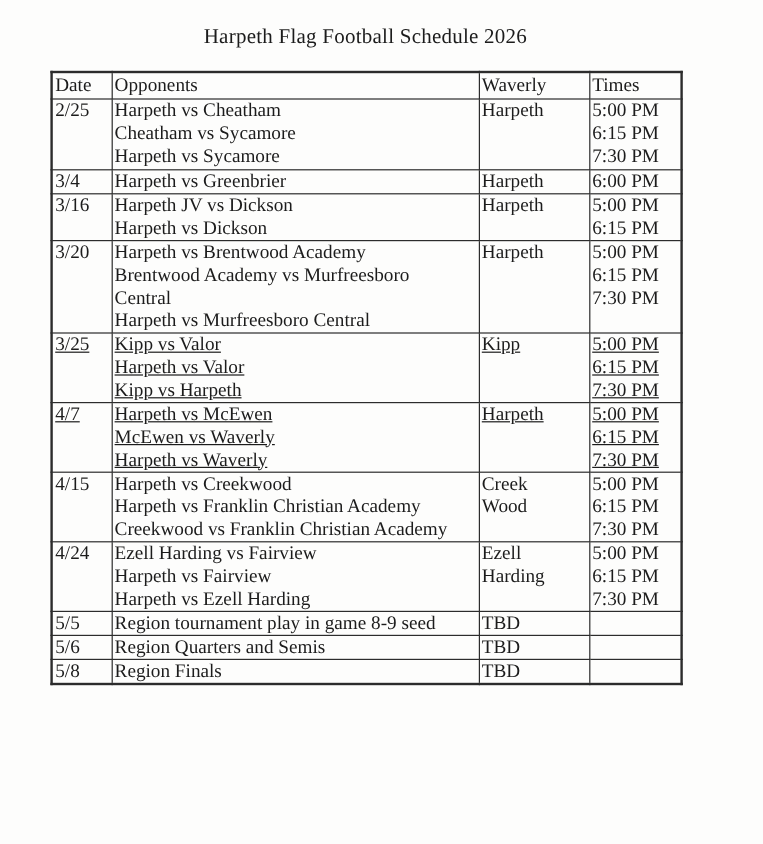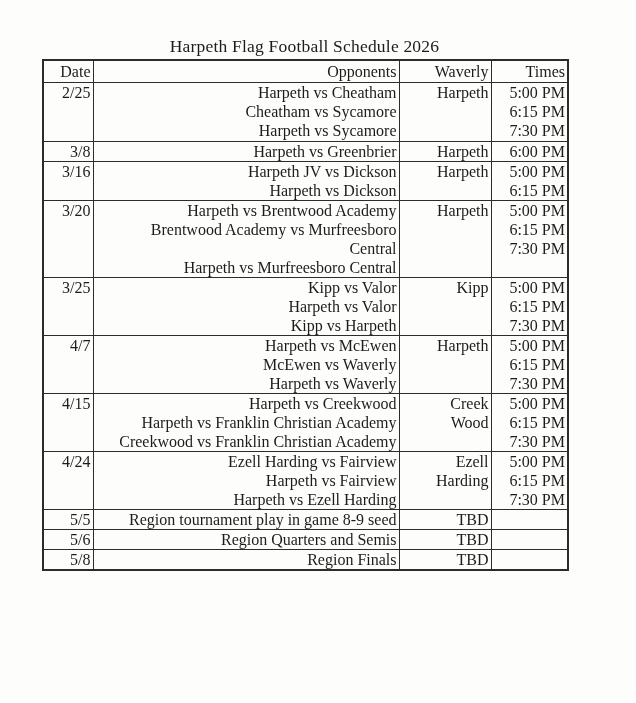--- a/index.html
+++ b/index.html
@@ -10,21 +10,21 @@
     position: relative;
     width: 636px;
     height: 703px;
     background: #fdfdfc;
     font-family: "Liberation Serif", "DejaVu Serif", serif;
     color: #1c1c1c;
     overflow: hidden;
   }
   .page-title {
     position: absolute;
-    top: 36px;
+    top: 20px;
     left: 42px;
     width: 525px;
     text-align: center;
     font-size: 17.5px;
     font-weight: normal;
     letter-spacing: 0.2px;
     margin: 0;
   }
   table.schedule {
     position: absolute;
@@ -33,40 +33,40 @@
     border-collapse: collapse;
     table-layout: fixed;
     border: 2px solid #2c2c2c;
   }
   table.schedule th,
   table.schedule td {
     border: 1.5px solid #2c2c2c;
     font-size: 16px;
     line-height: 19px;
     font-weight: normal;
-    text-align: right;
+    text-align: left;
     vertical-align: top;
     padding: 0 2px;
     white-space: pre-line;
     overflow: hidden;
   }
   table.schedule th {
     vertical-align: middle;
   }
   col.c-date     { width: 50px; }
   col.c-opp      { width: 306px; }
   col.c-loc      { width: 92px; }
   col.c-times    { width: 77px; }
   tr.h22 { height: 22px; }
   tr.h59 { height: 59px; }
   tr.h20 { height: 20px; }
   tr.h57 { height: 57px; }
   tr.h37 { height: 37px; }
   tr.h75 { height: 75px; }
-  tr.h55 { height: 55px; }
+  tr.h55 { height: 55px; text-decoration: underline; }
   tr.h56 { height: 56px; }
   tr.h36 { height: 36px; }
 </style>
 </head>
 <body>
 
 <h1 class="page-title">Harpeth Flag Football Schedule 2026</h1>
 
 <table class="schedule">
   <colgroup>
@@ -86,21 +86,21 @@
       <td>2/25</td>
       <td>Harpeth vs Cheatham
 Cheatham vs Sycamore
 Harpeth vs Sycamore</td>
       <td>Harpeth</td>
       <td>5:00 PM
 6:15 PM
 7:30 PM</td>
     </tr>
     <tr class="h20">
-      <td>3/8</td>
+      <td>3/4</td>
       <td>Harpeth vs Greenbrier</td>
       <td>Harpeth</td>
       <td>6:00 PM</td>
     </tr>
     <tr class="h37">
       <td>3/16</td>
       <td>Harpeth JV vs Dickson
 Harpeth vs Dickson</td>
       <td>Harpeth</td>
       <td>5:00 PM

